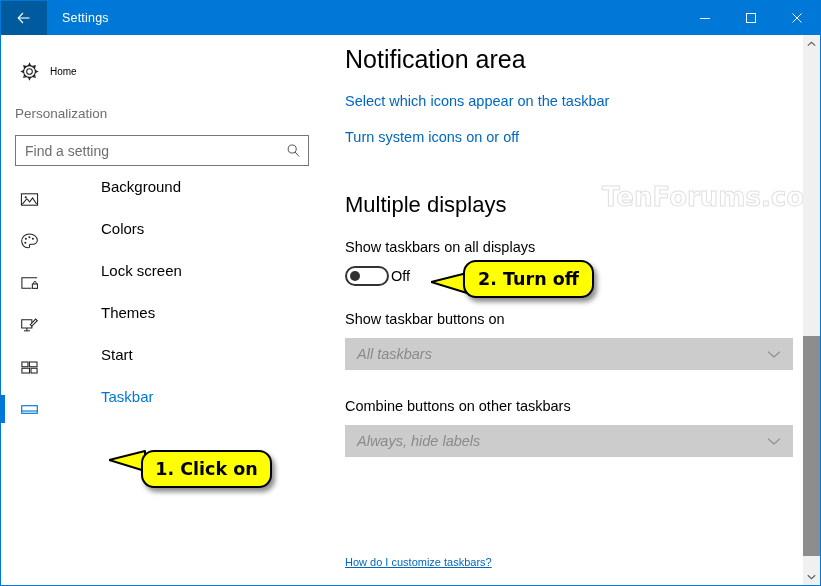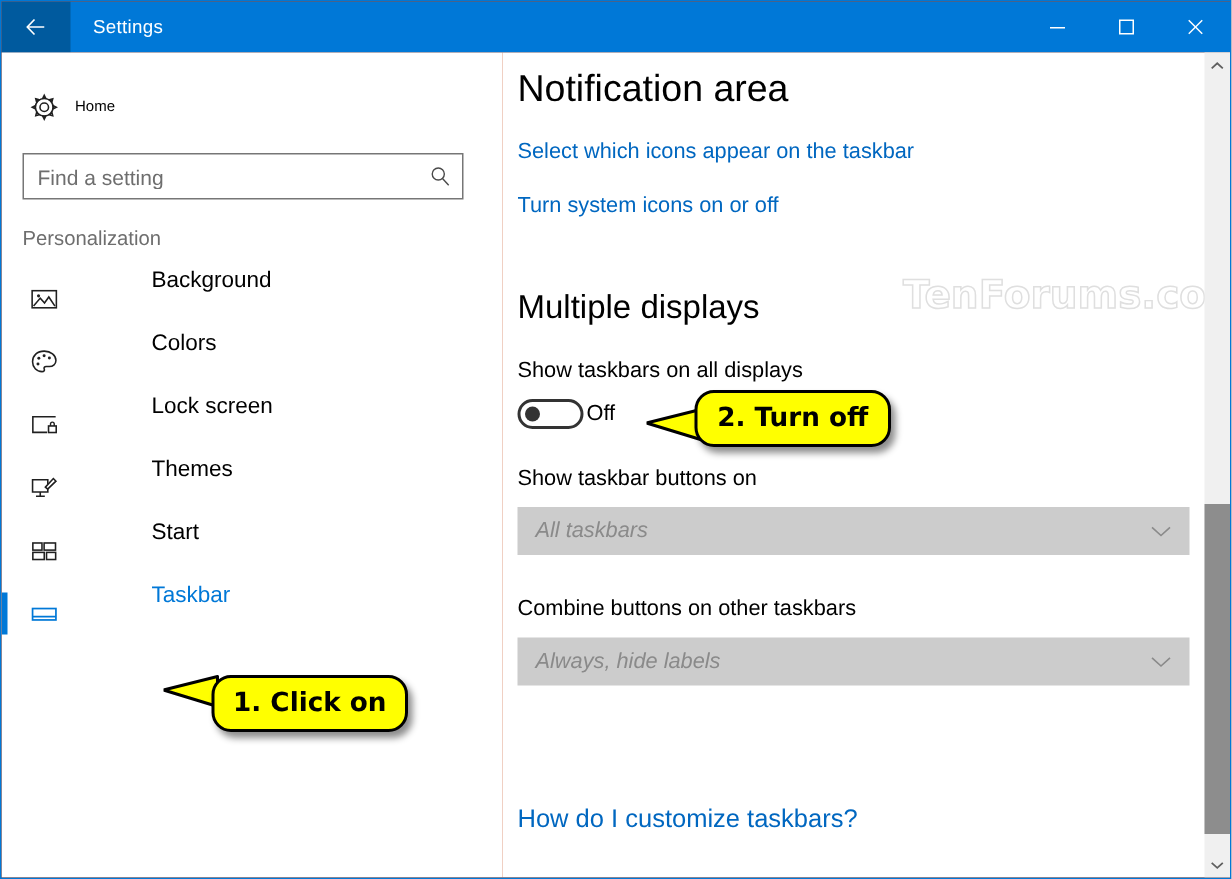--- a/index.html
+++ b/index.html
@@ -6,21 +6,21 @@
   html, body {
     width: 821px; height: 586px;
     font-family: "Liberation Sans", sans-serif;
     background: #ffffff;
     overflow: hidden;
   }
 
   #window {
     position: relative;
     width: 821px; height: 586px;
-    background: #c2410c;
+    background: #fef9c3;
     border: 1px solid #0078d7;
     overflow: hidden;
   }
 
   
   #titlebar {
     position: absolute; top: 0; left: 0;
     width: 819px; height: 34px;
     background: #0078d7;
     display: flex; align-items: stretch;
@@ -196,24 +196,25 @@
     padding: 0 12px 0 12px;
     margin-bottom: 28px;
     cursor: default;
     font-style: italic;
   }
   .dropdown .val { font-size: 14.5px; color: #8a8a8a; }
   .dropdown .chev { display: flex; align-items: center; }
 
   #bottom-link {
     position: absolute;
-    left: 10px; bottom: 29px;
-    font-size: 17px;
+    left: 10px; bottom: 17px;
+    font-size: 11px;
     color: #0067c0;
     cursor: pointer;
+    text-decoration: underline;
   }
 
   
   #watermark {
     position: absolute;
     left: 267px; top: 147px;
     font-size: 26px;
     font-weight: bold;
     font-family: "DejaVu Sans", sans-serif;
     color: transparent;
@@ -322,31 +323,31 @@
               <path d="M15.95 15.95 L13.8 15.4 L15.4 13.8 Z"></path>
               <path d="M15.95 4.05 L15.4 6.2 L13.8 4.6 Z"></path>
               <path d="M4.05 15.95 L4.6 13.8 L6.2 15.4 Z"></path>
               <circle cx="10" cy="10" r="6.2"></circle>
             </g>
           </svg>
         </span>
         <span class="lbl">Home</span>
       </div>
 
+      <div id="section-label">Personalization</div>
+
       <div id="search-wrap">
         <input id="search-input" type="text" placeholder="Find a setting" style="">
         <span id="search-icon-box">
           <svg width="15" height="15" viewBox="0 0 16 16">
             <circle cx="6.6" cy="6.4" r="4.3" stroke="#4a4a4a" stroke-width="1" fill="none"></circle>
             <line x1="9.6" y1="9.6" x2="14" y2="14.4" stroke="#4a4a4a" stroke-width="1"></line>
           </svg>
         </span>
       </div>
-
-      <div id="section-label">Personalization</div>
 
       <div id="nav-list">
 
         <div class="nav-item">
 
           <span class="ic">
             <svg width="19" height="19" viewBox="0 0 20 20">
               <rect x="1.5" y="4" width="17" height="12" stroke="#202020" stroke-width="1.1" fill="none"></rect>
               <path d="M2.5 14.8 L7.2 9.2 L10.2 12.6 L13.2 8.4 L17.5 14.8" stroke="#202020" stroke-width="1.1" fill="none"></path>
               <circle cx="6" cy="7.6" r="1.1" fill="#202020"></circle>

